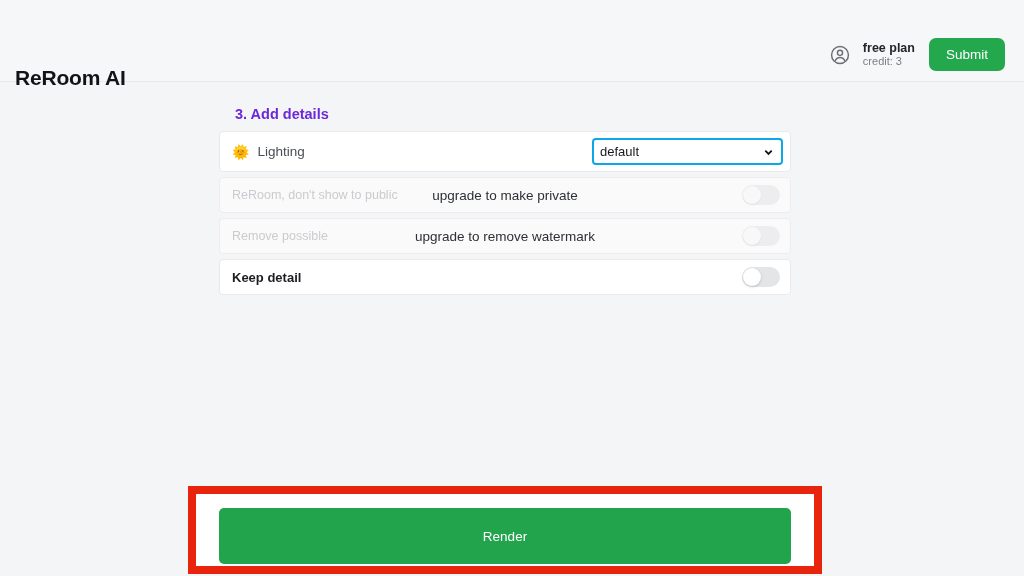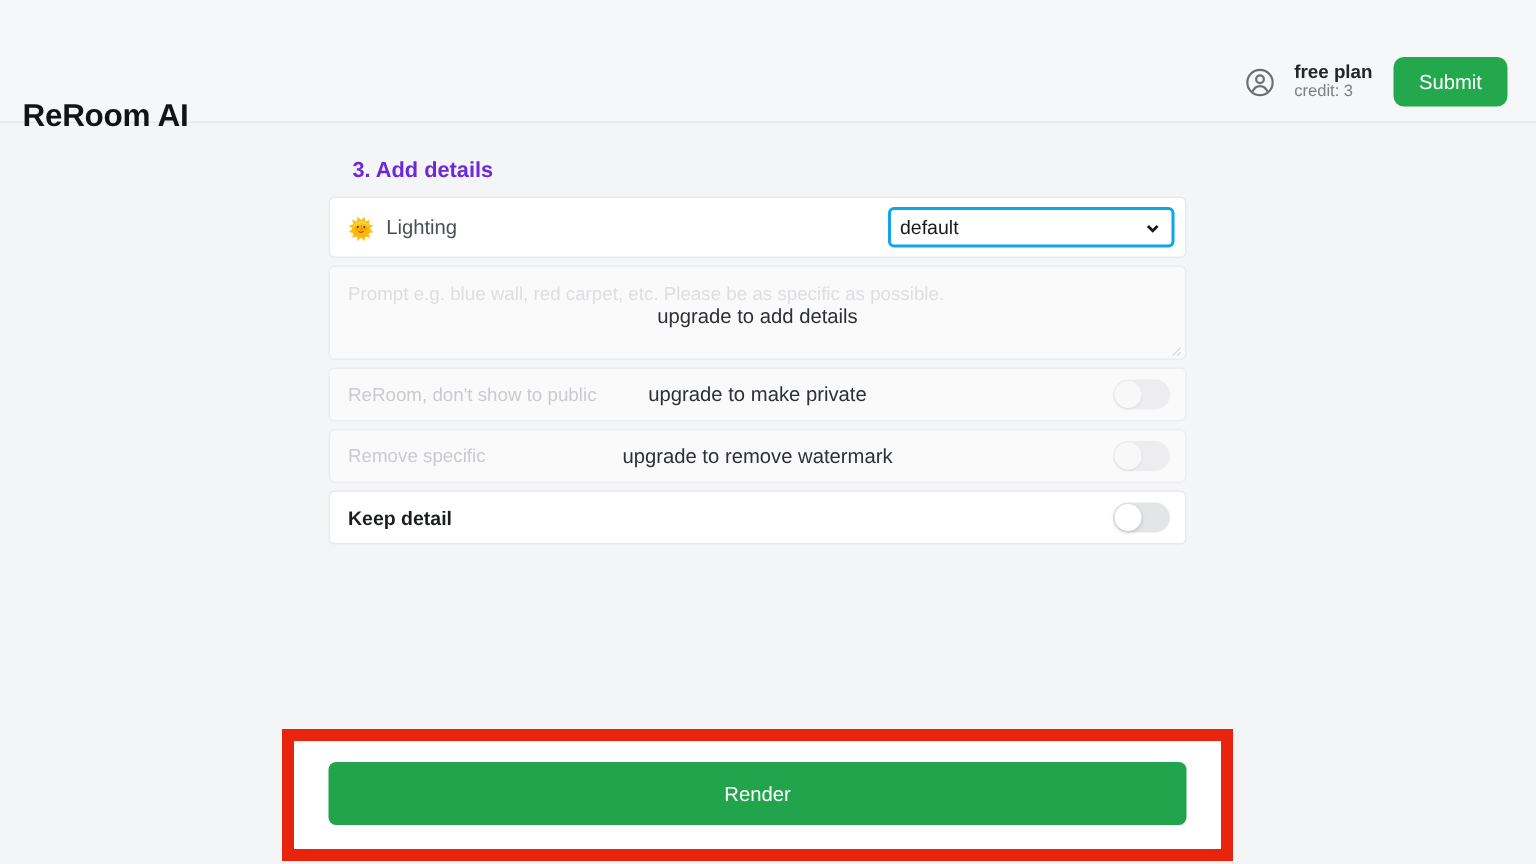--- a/index.html
+++ b/index.html
@@ -265,21 +265,21 @@
     height: 88px;
     border: 8px solid #e8250c;
     background: #ffffff;
     box-sizing: border-box;
   }
   .render-btn {
     position: absolute;
     left: 219px;
     top: 426px;
     width: 572px;
-    height: 42px;
+    height: 56px;
     background: #22a44d;
     color: #ffffff;
     border: none;
     border-radius: 5px;
     font-size: 13.5px;
     font-family: "Liberation Sans", sans-serif;
     cursor: pointer;
   }
 </style>
 </head>
@@ -320,38 +320,31 @@
       <span class="select-wrap">
         <select class="lighting-select">
           <option>default</option>
         </select>
         <svg class="select-chevron" viewBox="0 0 12 12" fill="none" stroke="currentColor" stroke-width="2">
           <path d="M2.5 4.5 L6 8 L9.5 4.5"></path>
         </svg>
       </span>
     </div>
 
-    <div class="card prompt-card">
-      <div class="prompt-placeholder">Prompt e.g. blue wall, red carpet, etc. Please be as specific as possible.</div>
-      <div class="overlay-text prompt-overlay">upgrade to add details</div>
-      <svg class="resize-handle" viewBox="0 0 10 10" stroke="currentColor" stroke-width="0.9">
-        <path d="M9 3 L3 9 M9 6.5 L6.5 9"></path>
-      </svg>
-    </div>
 
     <div class="card row-toggle row-disabled">
       <span class="toggle-label">ReRoom, don't show to public</span>
       <span class="row-overlay">upgrade to make private</span>
       <span class="switch">
         <span class="switch-knob"></span>
       </span>
     </div>
 
     <div class="card row-toggle row-disabled">
-      <span class="toggle-label">Remove specific</span>
+      <span class="toggle-label">Remove possible</span>
       <span class="row-overlay">upgrade to remove watermark</span>
       <span class="switch">
         <span class="switch-knob"></span>
       </span>
     </div>
 
     <div class="card row-toggle">
       <span class="toggle-label toggle-label-active">Keep detail</span>
       <span class="switch switch-active">
         <span class="switch-knob"></span>

